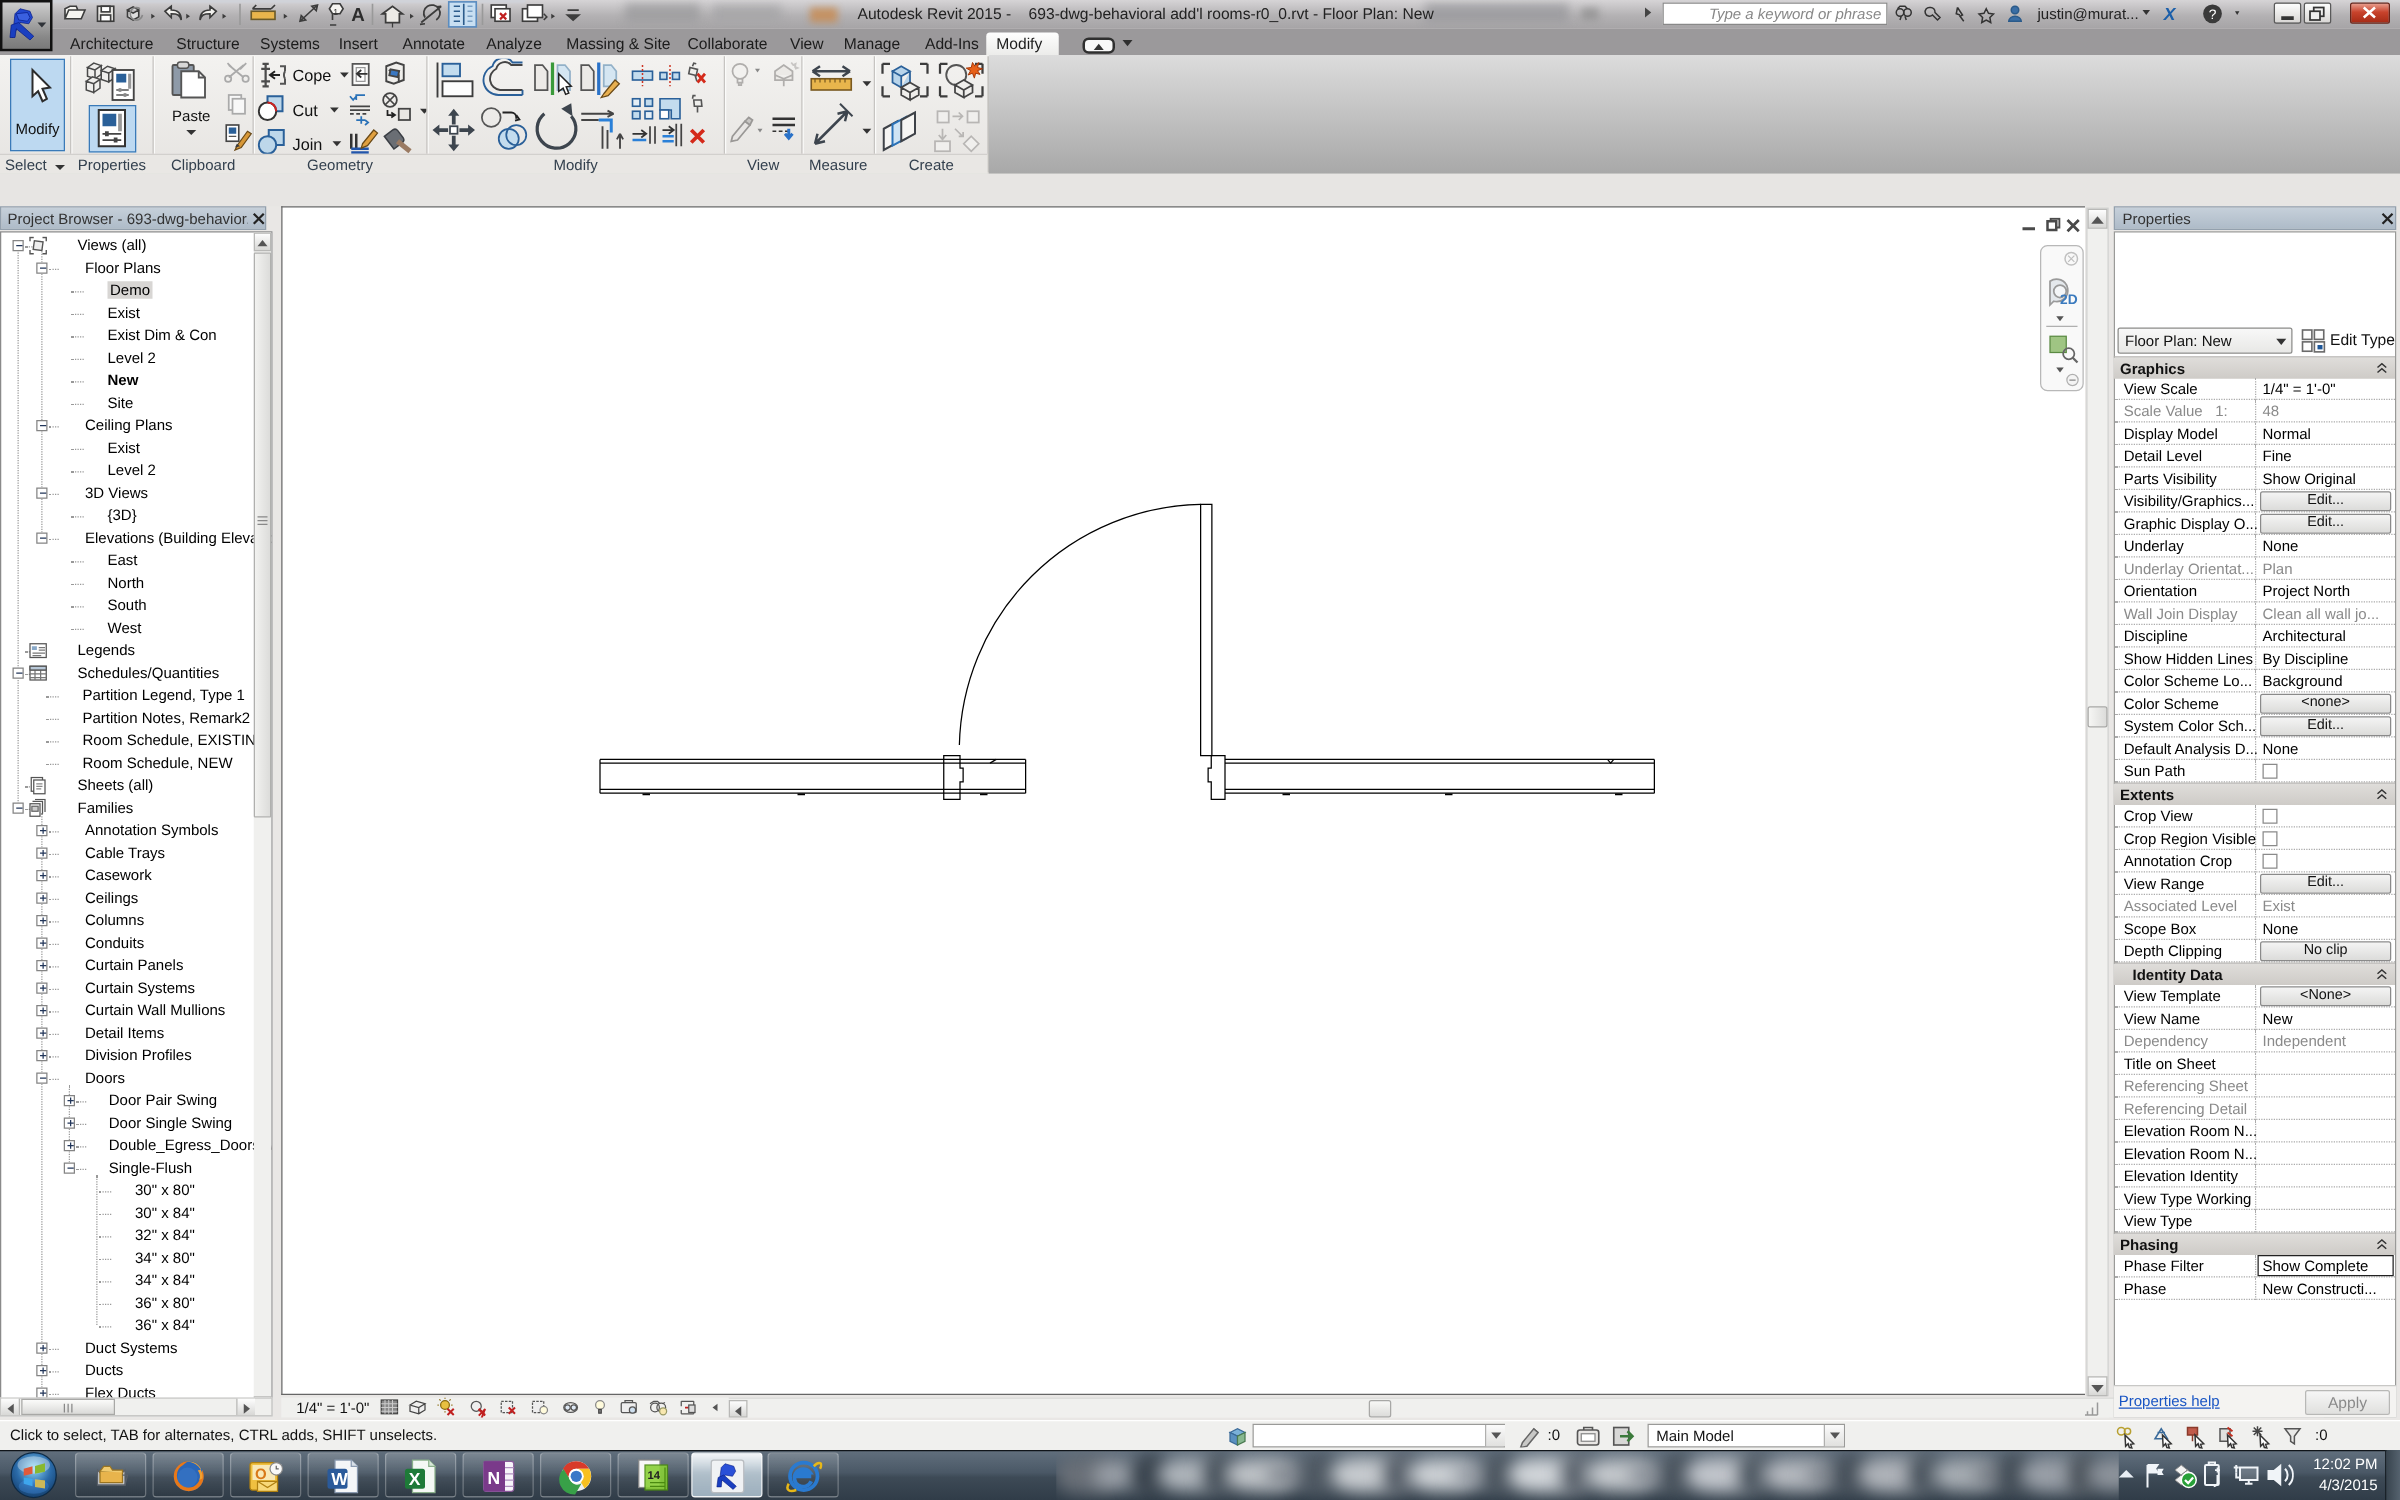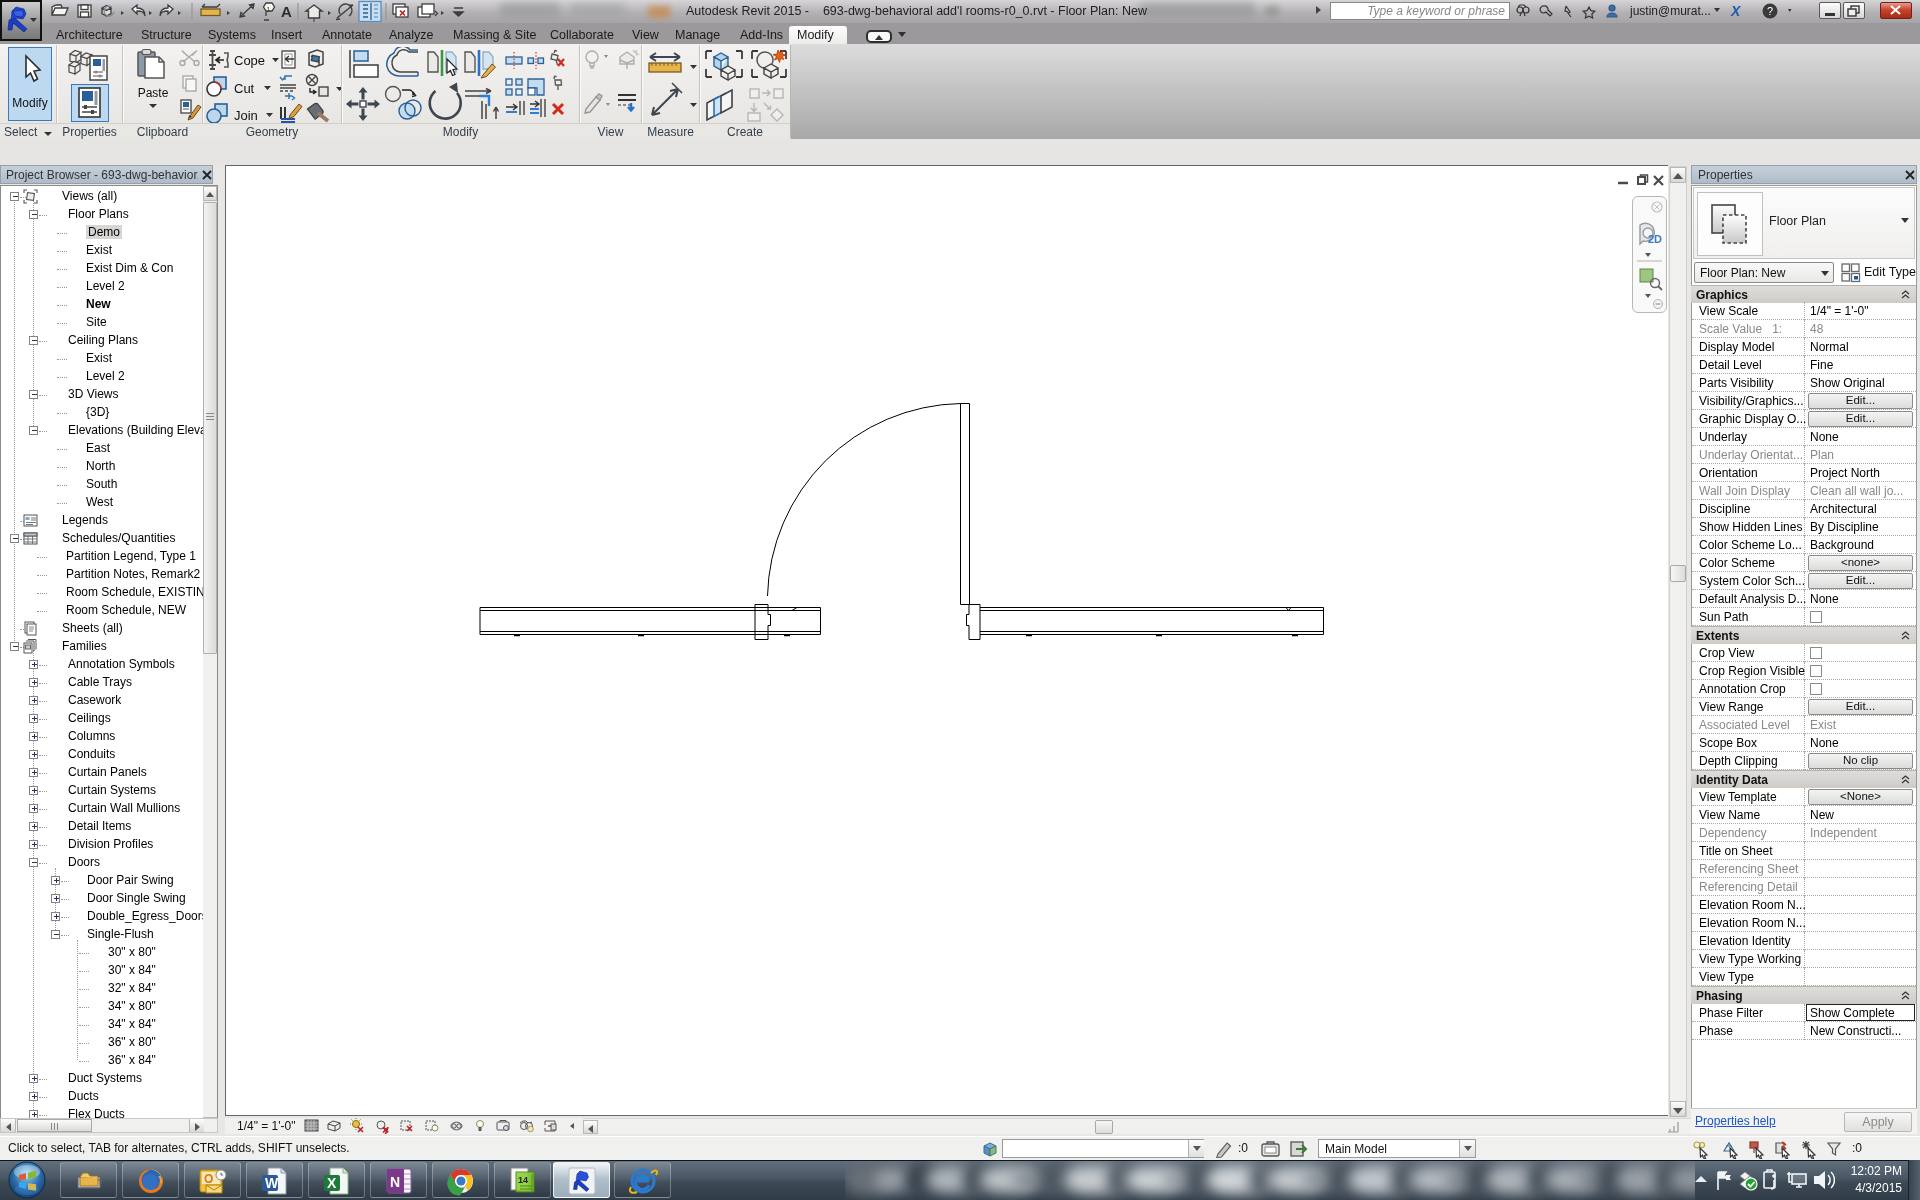--- a/index.html
+++ b/index.html
@@ -806,36 +806,20 @@
   </div>
 
   <div class="abs" style="left:1691px;top:0px;width:226px;height:19px;background:linear-gradient(#c6d0da,#aebbc8);border:1px solid #93a0ad;">
     <div class="abs" style="left:6px;top:2px;font-size:12px;color:#333;">Properties</div>
     <svg class="abs" style="left:213px;top:4px" width="10" height="10">
         <path d="M1 1 L9 9 M9 1 L1 9" stroke="#222" stroke-width="1.8"></path>
       </svg>
   </div>
   <div class="abs" id="propbody" style="left:1691px;top:20px;width:226px;height:949px;background:#fff;border:1px solid #9a9a98;">
 
-    <div class="abs" style="left:1px;top:1px;width:222px;height:72px;background:linear-gradient(#fcfcfc,#f0efee);border:1px solid #c8c8c6;">
-      <div class="abs" style="left:3px;top:4px;width:66px;height:64px;background:#fdfdfd;border:1px solid #c0c0be;">
-        <svg width="64" height="62" viewBox="0 0 64 62">
-          <defs>
-              <linearGradient id="pvg" x1="0" y1="0" x2="0" y2="1">
-                <stop offset="0" stop-color="#fdfdfd"></stop>
-                <stop offset="1" stop-color="#c9c9c9"></stop>
-              </linearGradient>
-            </defs>
-          <rect x="14" y="12" width="23" height="28" fill="url(#pvg)" stroke="#444" stroke-width="1.6"></rect>
-          <rect x="25" y="22" width="23" height="28" fill="url(#pvg)" stroke="#444" stroke-width="1.6" stroke-dasharray="3.5 2.5"></rect>
-        </svg>
-      </div>
-      <div class="abs" style="left:75px;top:26px;font-size:12.5px;color:#222;">Floor Plan</div>
-      <div class="abs" style="left:207px;top:30px;width:0;height:0;border-top:5px solid #333;border-left:4px solid transparent;border-right:4px solid transparent"></div>
-    </div>
 
     <div class="abs" style="left:2px;top:76px;width:140px;height:21px;background:linear-gradient(#f8f8f8,#e8e8e6);border:1px solid #8a8a88;border-radius:2px;">
       <div class="abs" style="left:5px;top:3px;font-size:12px;color:#111;">Floor Plan: New</div>
       <div class="abs" style="left:126px;top:8px;width:0;height:0;border-top:5px solid #333;border-left:4px solid transparent;border-right:4px solid transparent"></div>
     </div>
     <svg class="abs" style="left:148px;top:76px" width="22" height="21" viewBox="0 0 22 21">
       <g fill="#fdfdfd" stroke="#6a6a6a" stroke-width="1.3">
         <rect x="2" y="2" width="7.5" height="7.5"></rect>
           <rect x="11.5" y="2" width="7.5" height="7.5"></rect>
           <rect x="2" y="11.5" width="7.5" height="7.5"></rect>
@@ -977,21 +961,21 @@
         <div class="vdiv"></div>
         <div class="plab">Scope Box</div>
         <div class="pval">None</div>
       </div>
 <div class="prow" style="top:587px;">
         <div class="vdiv"></div>
         <div class="plab">Depth Clipping</div>
         <div class="pbtn" style="left:116px;width:105px;">No clip</div>
       </div>
 <div class="phead" style="top:605px;">
-        <span style="position:absolute;left:5px;top:2px">Identity Data</span>
+        <span style="position:absolute;left:15px;top:2px">Identity Data</span>
         <svg style="position:absolute;right:6px;top:4px" width="9" height="10">
           <path d="M1 4 l3.5-3 3.5 3 M1 8 l3.5-3 3.5 3" stroke="#333" stroke-width="1.2" fill="none"></path>
         </svg>
       </div>
 <div class="prow" style="top:623px;">
         <div class="vdiv"></div>
         <div class="plab">View Template</div>
         <div class="pbtn" style="left:116px;width:105px;">&lt;None&gt;</div>
       </div>
 <div class="prow" style="top:641px;">

